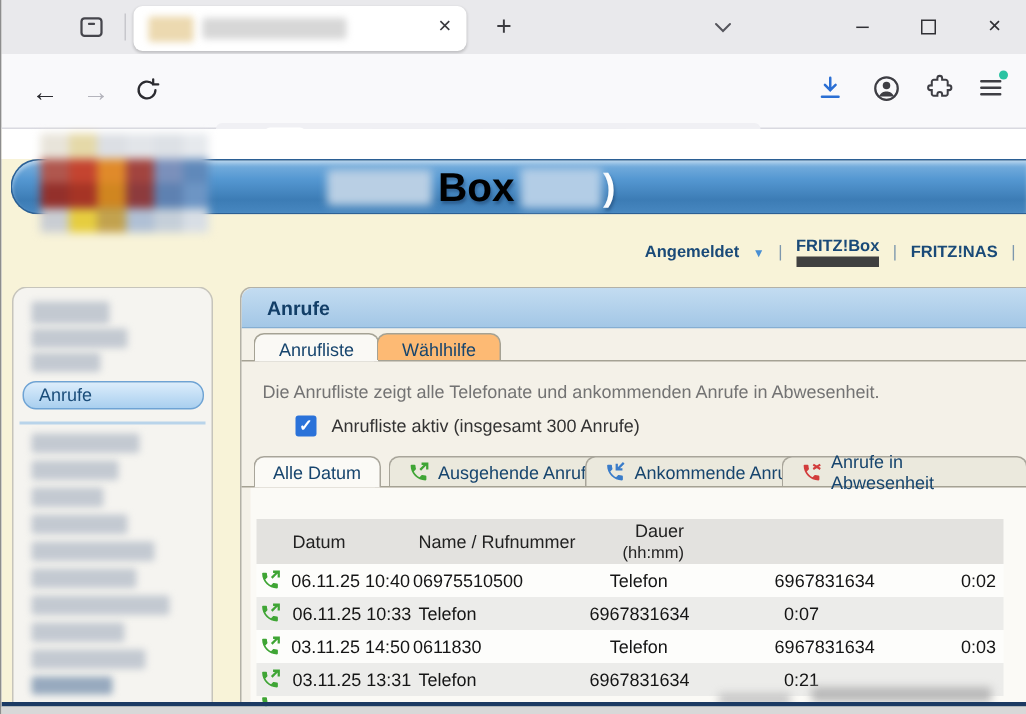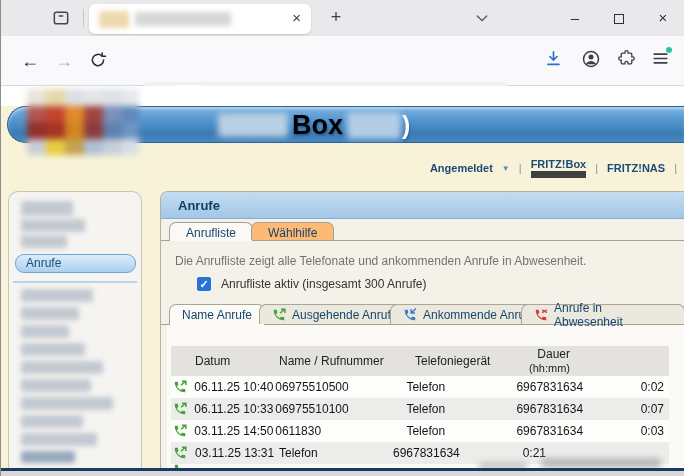--- a/index.html
+++ b/index.html
@@ -249,21 +249,21 @@
 
       <div class="chkrow">
         <span class="chk">✓</span>
         <span>Anrufliste aktiv (insgesamt 300 Anrufe)</span>
       </div>
 
       <div class="contentwhite"></div>
       <div class="ftabline"></div>
 
       <div class="ftab on" style="left:8px">
-        <span>Name Anrufe</span>
+        <span>Alle Datum</span>
       </div>
       <div class="ftab off" style="left:98px">
         <span style="display: flex; color: rgb(63, 165, 53);">
           <svg class="call-ic" viewBox="0 0 24 24" fill="currentColor">
               <use href="#ph-hs"></use>
               <path d="M14 9l7-7M15.5 2H22v6.5" fill="none" stroke="currentColor" stroke-width="2.6"></path>
             </svg>
         </span>
         <span>Ausgehende Anrufe</span>
       </div>
@@ -284,21 +284,20 @@
             </svg>
         </span>
         <span>Anrufe in Abwesenheit</span>
       </div>
 
       <div class="ctable">
         <div class="thead">
           <span class="c-icon"></span>
           <span class="c-datum">Datum</span>
           <span class="c-name">Name / Rufnummer</span>
-          <span class="c-geraet">Telefoniegerät</span>
           <span class="c-dauer">
             <span>Dauer</span><br>
             <span class="dauer2">(hh:mm)</span>
           </span>
         </div>
 
         <div>
 
             <div class="trow">
               <span class="c-icon green-ic">
@@ -315,21 +314,20 @@
             </div>
 
             <div class="trow alt">
               <span class="c-icon green-ic">
                 <svg class="call-ic" viewBox="0 0 24 24" fill="currentColor">
                   <use href="#ph-hs"></use>
                   <path d="M14 9l7-7M15.5 2H22v6.5" fill="none" stroke="currentColor" stroke-width="2.6"></path>
                 </svg>
               </span>
               <span class="c-datum">06.11.25 10:33</span>
-              <span class="c-name">06975510100</span>
               <span class="c-geraet">Telefon</span>
               <span class="c-eigene">6967831634</span>
               <span class="c-dauer">0:07</span>
             </div>
 
             <div class="trow">
               <span class="c-icon green-ic">
                 <svg class="call-ic" viewBox="0 0 24 24" fill="currentColor">
                   <use href="#ph-hs"></use>
                   <path d="M14 9l7-7M15.5 2H22v6.5" fill="none" stroke="currentColor" stroke-width="2.6"></path>

